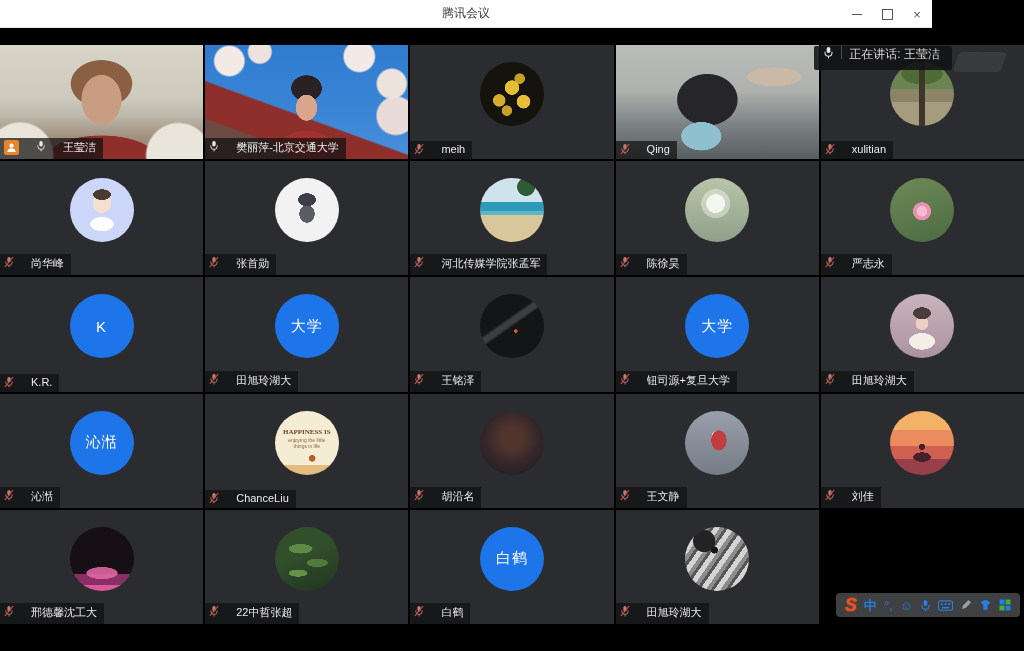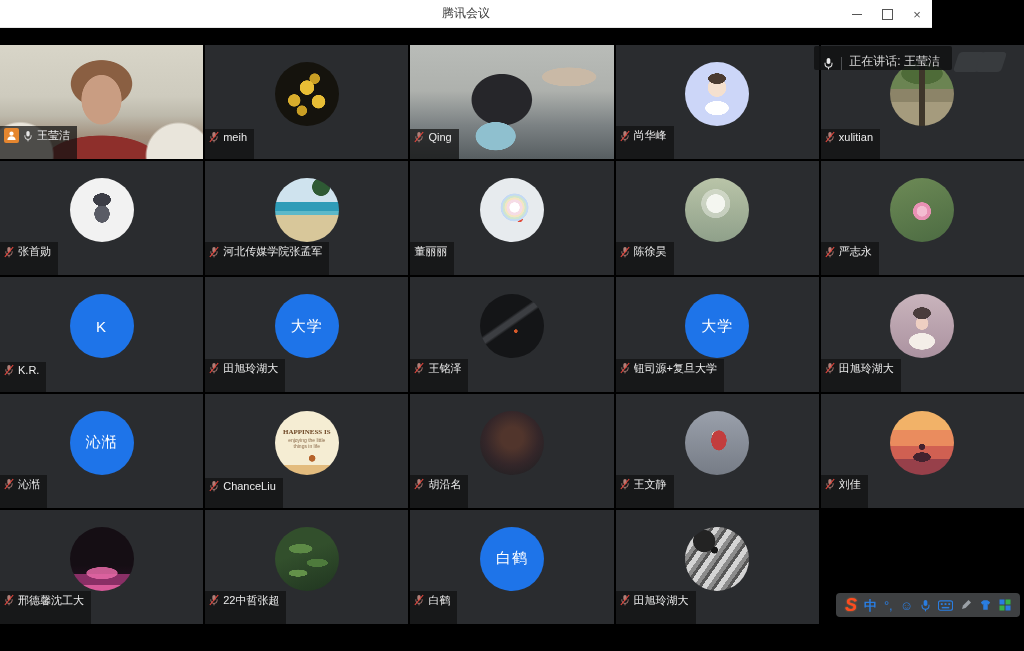--- a/index.html
+++ b/index.html
@@ -29,22 +29,22 @@
   .tile.active { box-shadow:inset 0 0 0 2px #21a35c; }
   .video { position:absolute; inset:0; }
 
   
   .avatar { position:absolute; left:50%; top:17px; width:64px; height:64px; margin-left:-32px;
     border-radius:50%; overflow:hidden; display:flex; flex-direction:column;
     align-items:center; justify-content:center; }
   .av-text { color:#fff; font-size:15px; letter-spacing:1px; }
 
   
-  .namebar { position:absolute; left:0; bottom:0; display:flex; align-items:center; gap:4px;
-    background:rgba(16,16,16,0.72); padding:2px 7px 16px 4px; max-width:96%; }
+  .namebar { position:absolute; left:0; bottom:0; display:flex; align-items:flex-start; gap:17px;
+    background:rgba(16,16,16,0.72); padding:2px 7px 4px 4px; max-width:96%; }
   .pname { font-size:11px; color:#ececec; white-space:nowrap; overflow:hidden; }
   .micwrap { display:flex; align-items:center; }
   .presenter { width:15px; height:15px; background:#e5862f; border-radius:2px;
     display:flex; align-items:center; justify-content:center; }
 
   
   .vis-ceiling-red-jacket { background:
     radial-gradient(ellipse 34px 42px at 50% 48%, #c99d82 0 58%, rgba(201,157,130,0) 60%),
     radial-gradient(ellipse 52px 40px at 50% 34%, #8a5f42 0 58%, rgba(138,95,66,0) 60%),
     radial-gradient(circle at 10% 97%, #e9e5db 0 15%, rgba(233,229,219,0) 16%),
@@ -138,21 +138,21 @@
     radial-gradient(ellipse 18px 7px at 66% 56%, #4e7a3c 0 58%, rgba(78,122,60,0) 60%),
     radial-gradient(ellipse 16px 6px at 36% 72%, #639149 0 58%, rgba(99,145,73,0) 60%),
     linear-gradient(160deg,#324f2c 0 40%,#203520 100%); }
   .vis-bw-stairs { background:
     radial-gradient(circle at 30% 22%, #232323 0 16%, rgba(35,35,35,0) 17%),
     radial-gradient(circle at 46% 36%, #161616 0 6%, rgba(22,22,22,0) 7%),
     repeating-linear-gradient(125deg, #d4d4d4 0 5px, #8c8c8c 5px 9px, #565656 9px 12px); }
 
   
   .speaking { position:absolute; top:18px; right:72px; height:24px; display:flex;
-    align-items:flex-end; gap:7px; background:rgba(17,18,19,0.88); padding:0 12px 0 9px;
+    align-items:flex-start; gap:7px; background:rgba(17,18,19,0.88); padding:0 12px 0 9px;
     border-radius:2px; }
   .speaking span[data-name="speaking-label"] { color:#d9d9d9; font-size:12px; }
   .sp-div { width:1px; height:13px; background:#4d4f52; }
   .watermark { position:absolute; top:22px; right:14px; width:58px; height:26px; opacity:.55; }
   .watermark::before, .watermark::after { content:""; position:absolute; top:2px; width:26px;
     height:20px; background:#45484c; border-radius:4px; transform:skewX(-18deg); }
   .watermark::before { left:4px; }
   .watermark::after { left:26px; }
 
   
@@ -193,20 +193,33 @@
               <svg viewBox="0 0 12 14" width="10" height="12">
                 <rect x="4" y="1" width="4" height="6.5" rx="2" fill="#e8e8e8"></rect>
                 <path d="M2.2 6.2v1.2a3.8 3.8 0 0 0 7.6 0V6.2" fill="none" stroke="#e8e8e8" stroke-width="1.1"></path>
                 <line x1="6" y1="11.2" x2="6" y2="13.4" stroke="#e8e8e8" stroke-width="1.1"></line>
               </svg>
             </span>
             <span class="pname" data-name="participant-name">王莹洁</span>
           </div>
         </div>
         <div class="tile" data-name="participant-tile">
+          <div class="video vis-sky-blossoms" data-name="participant-video"></div>
+          <div class="namebar" data-name="participant-namebar">
+            <span class="micwrap" data-name="mic-on-icon">
+              <svg viewBox="0 0 12 14" width="10" height="12">
+                <rect x="4" y="1" width="4" height="6.5" rx="2" fill="#e8e8e8"></rect>
+                <path d="M2.2 6.2v1.2a3.8 3.8 0 0 0 7.6 0V6.2" fill="none" stroke="#e8e8e8" stroke-width="1.1"></path>
+                <line x1="6" y1="11.2" x2="6" y2="13.4" stroke="#e8e8e8" stroke-width="1.1"></line>
+              </svg>
+            </span>
+            <span class="pname" data-name="participant-name">樊丽萍-北京交通大学</span>
+          </div>
+        </div>
+        <div class="tile" data-name="participant-tile">
           <div class="avatar vis-yellow-flowers" data-name="participant-avatar"></div>
           <div class="namebar" data-name="participant-namebar">
             <span class="micwrap" data-name="mic-muted-icon">
               <svg viewBox="0 0 12 14" width="10" height="12">
                 <rect x="4" y="1" width="4" height="6.5" rx="2" fill="#b08079"></rect>
                 <path d="M2.2 6.2v1.2a3.8 3.8 0 0 0 7.6 0V6.2" fill="none" stroke="#b08079" stroke-width="1.1"></path>
                 <line x1="6" y1="11.2" x2="6" y2="13.4" stroke="#b08079" stroke-width="1.1"></line>
                 <line x1="1" y1="13" x2="11" y2="1" stroke="#e8453c" stroke-width="1.4"></line>
               </svg>
             </span>
@@ -221,48 +234,48 @@
                 <rect x="4" y="1" width="4" height="6.5" rx="2" fill="#b08079"></rect>
                 <path d="M2.2 6.2v1.2a3.8 3.8 0 0 0 7.6 0V6.2" fill="none" stroke="#b08079" stroke-width="1.1"></path>
                 <line x1="6" y1="11.2" x2="6" y2="13.4" stroke="#b08079" stroke-width="1.1"></line>
                 <line x1="1" y1="13" x2="11" y2="1" stroke="#e8453c" stroke-width="1.4"></line>
               </svg>
             </span>
             <span class="pname" data-name="participant-name">Qing</span>
           </div>
         </div>
         <div class="tile" data-name="participant-tile">
+          <div class="avatar vis-park-tree" data-name="participant-avatar"></div>
+          <div class="namebar" data-name="participant-namebar">
+            <span class="micwrap" data-name="mic-muted-icon">
+              <svg viewBox="0 0 12 14" width="10" height="12">
+                <rect x="4" y="1" width="4" height="6.5" rx="2" fill="#b08079"></rect>
+                <path d="M2.2 6.2v1.2a3.8 3.8 0 0 0 7.6 0V6.2" fill="none" stroke="#b08079" stroke-width="1.1"></path>
+                <line x1="6" y1="11.2" x2="6" y2="13.4" stroke="#b08079" stroke-width="1.1"></line>
+                <line x1="1" y1="13" x2="11" y2="1" stroke="#e8453c" stroke-width="1.4"></line>
+              </svg>
+            </span>
+            <span class="pname" data-name="participant-name">xulitian</span>
+          </div>
+        </div>
+        <div class="tile" data-name="participant-tile">
           <div class="avatar vis-cartoon-boy" data-name="participant-avatar"></div>
           <div class="namebar" data-name="participant-namebar">
             <span class="micwrap" data-name="mic-muted-icon">
               <svg viewBox="0 0 12 14" width="10" height="12">
                 <rect x="4" y="1" width="4" height="6.5" rx="2" fill="#b08079"></rect>
                 <path d="M2.2 6.2v1.2a3.8 3.8 0 0 0 7.6 0V6.2" fill="none" stroke="#b08079" stroke-width="1.1"></path>
                 <line x1="6" y1="11.2" x2="6" y2="13.4" stroke="#b08079" stroke-width="1.1"></line>
                 <line x1="1" y1="13" x2="11" y2="1" stroke="#e8453c" stroke-width="1.4"></line>
               </svg>
             </span>
             <span class="pname" data-name="participant-name">尚华峰</span>
           </div>
         </div>
         <div class="tile" data-name="participant-tile">
-          <div class="avatar vis-park-tree" data-name="participant-avatar"></div>
-          <div class="namebar" data-name="participant-namebar">
-            <span class="micwrap" data-name="mic-muted-icon">
-              <svg viewBox="0 0 12 14" width="10" height="12">
-                <rect x="4" y="1" width="4" height="6.5" rx="2" fill="#b08079"></rect>
-                <path d="M2.2 6.2v1.2a3.8 3.8 0 0 0 7.6 0V6.2" fill="none" stroke="#b08079" stroke-width="1.1"></path>
-                <line x1="6" y1="11.2" x2="6" y2="13.4" stroke="#b08079" stroke-width="1.1"></line>
-                <line x1="1" y1="13" x2="11" y2="1" stroke="#e8453c" stroke-width="1.4"></line>
-              </svg>
-            </span>
-            <span class="pname" data-name="participant-name">xulitian</span>
-          </div>
-        </div>
-        <div class="tile" data-name="participant-tile">
           <div class="avatar vis-anime-white" data-name="participant-avatar"></div>
           <div class="namebar" data-name="participant-namebar">
             <span class="micwrap" data-name="mic-muted-icon">
               <svg viewBox="0 0 12 14" width="10" height="12">
                 <rect x="4" y="1" width="4" height="6.5" rx="2" fill="#b08079"></rect>
                 <path d="M2.2 6.2v1.2a3.8 3.8 0 0 0 7.6 0V6.2" fill="none" stroke="#b08079" stroke-width="1.1"></path>
                 <line x1="6" y1="11.2" x2="6" y2="13.4" stroke="#b08079" stroke-width="1.1"></line>
                 <line x1="1" y1="13" x2="11" y2="1" stroke="#e8453c" stroke-width="1.4"></line>
               </svg>
             </span>
@@ -274,26 +287,20 @@
           <div class="namebar" data-name="participant-namebar">
             <span class="micwrap" data-name="mic-muted-icon">
               <svg viewBox="0 0 12 14" width="10" height="12">
                 <rect x="4" y="1" width="4" height="6.5" rx="2" fill="#b08079"></rect>
                 <path d="M2.2 6.2v1.2a3.8 3.8 0 0 0 7.6 0V6.2" fill="none" stroke="#b08079" stroke-width="1.1"></path>
                 <line x1="6" y1="11.2" x2="6" y2="13.4" stroke="#b08079" stroke-width="1.1"></line>
                 <line x1="1" y1="13" x2="11" y2="1" stroke="#e8453c" stroke-width="1.4"></line>
               </svg>
             </span>
             <span class="pname" data-name="participant-name">河北传媒学院张孟军</span>
-          </div>
-        </div>
-        <div class="tile" data-name="participant-tile">
-          <div class="avatar vis-bubble" data-name="participant-avatar"></div>
-          <div class="namebar" data-name="participant-namebar">
-            <span class="pname" data-name="participant-name">董丽丽</span>
           </div>
         </div>
         <div class="tile" data-name="participant-tile">
           <div class="avatar vis-dandelion" data-name="participant-avatar"></div>
           <div class="namebar" data-name="participant-namebar">
             <span class="micwrap" data-name="mic-muted-icon">
               <svg viewBox="0 0 12 14" width="10" height="12">
                 <rect x="4" y="1" width="4" height="6.5" rx="2" fill="#b08079"></rect>
                 <path d="M2.2 6.2v1.2a3.8 3.8 0 0 0 7.6 0V6.2" fill="none" stroke="#b08079" stroke-width="1.1"></path>
                 <line x1="6" y1="11.2" x2="6" y2="13.4" stroke="#b08079" stroke-width="1.1"></line>

